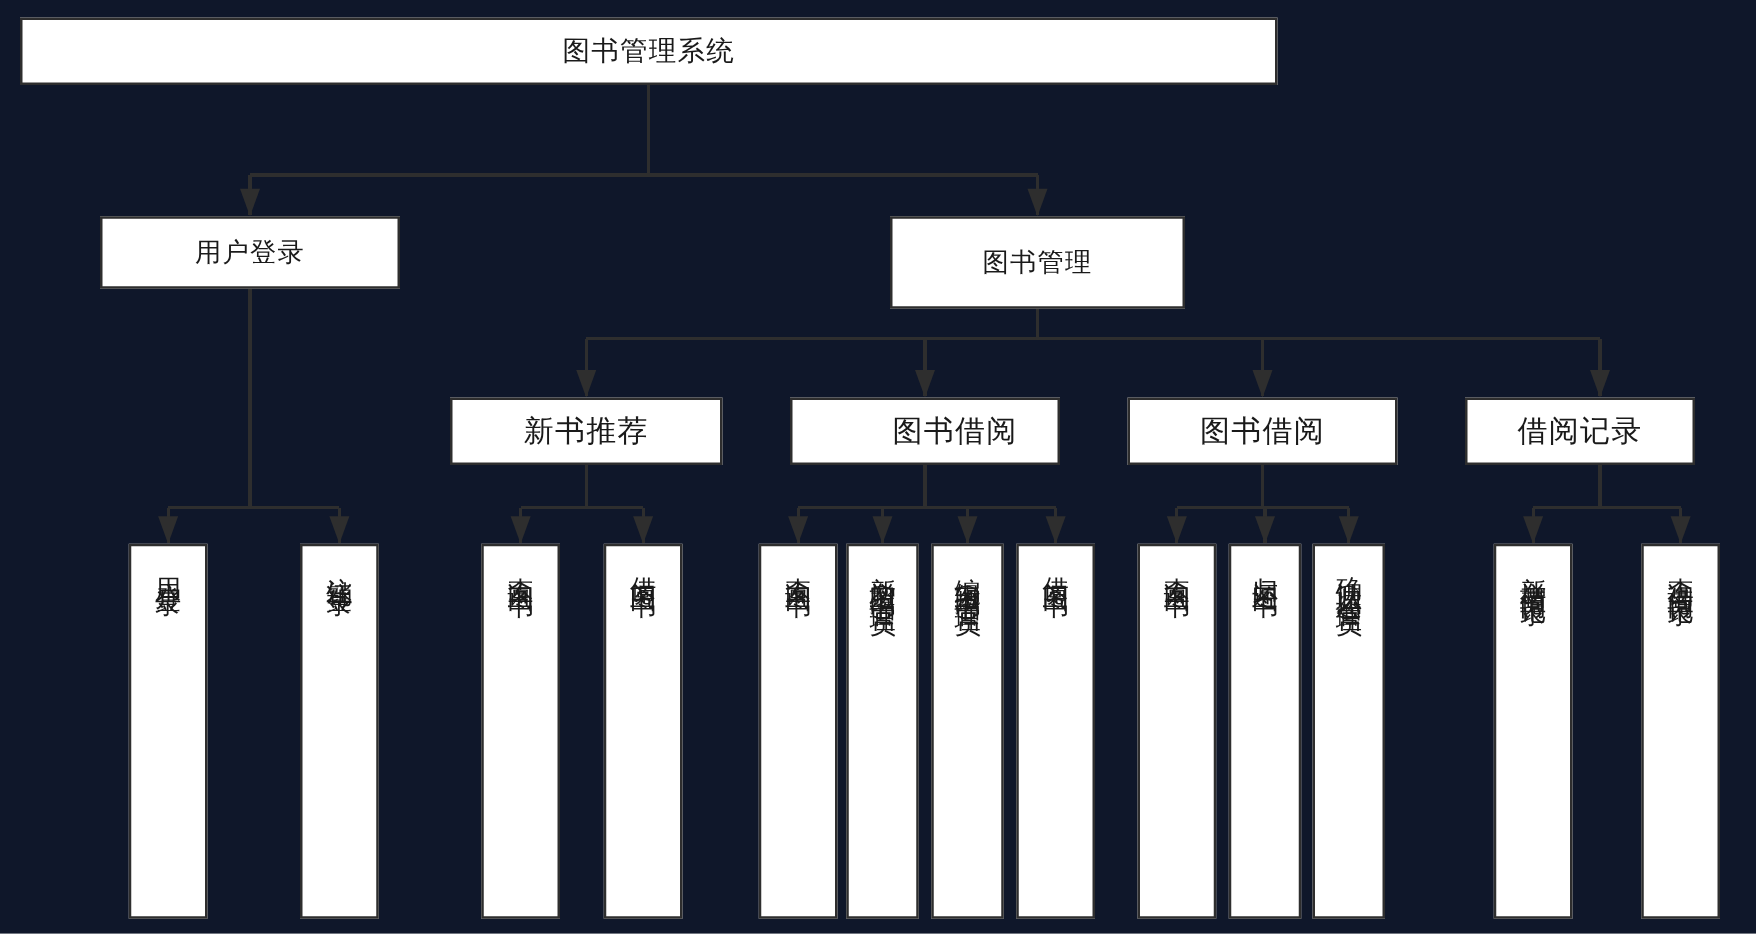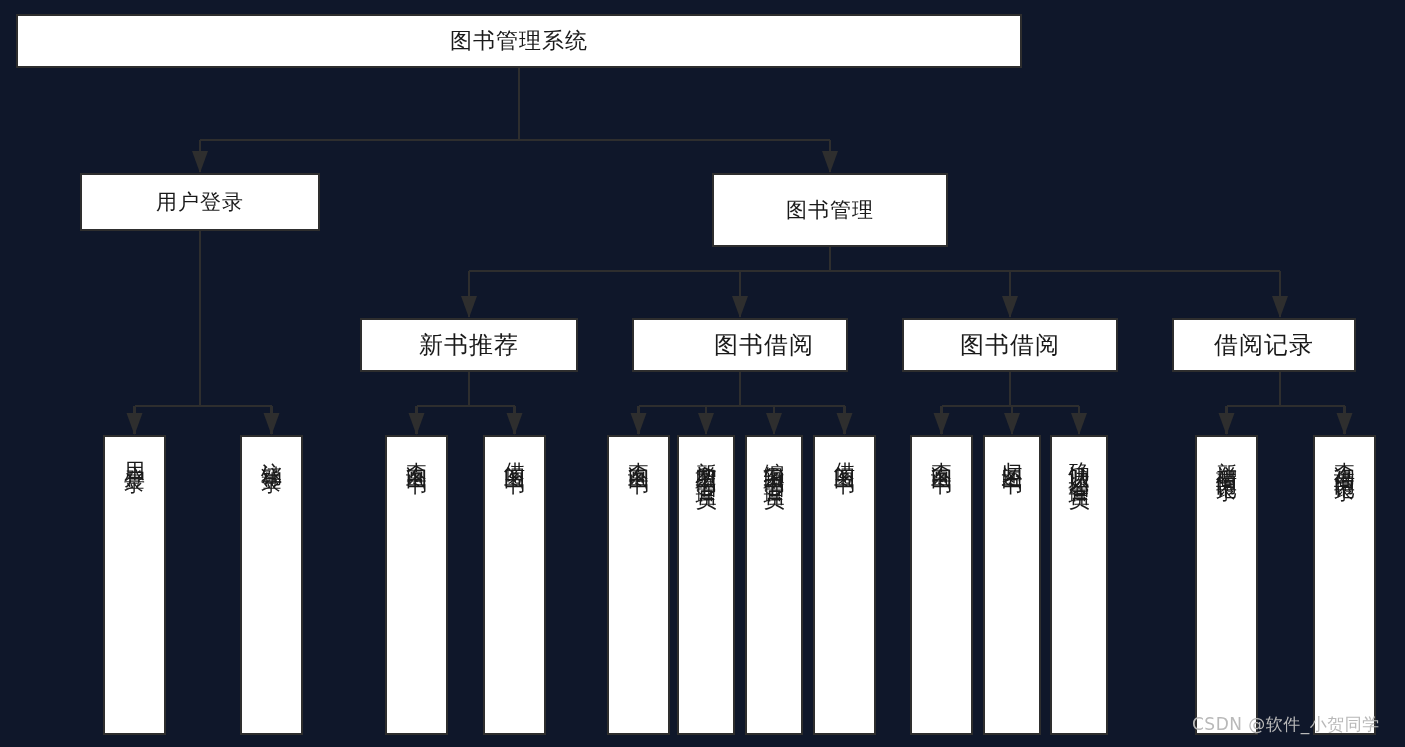--- a/index.html
+++ b/index.html
@@ -188,14 +188,13 @@
         <span class="vtext">确认归还（管理员）</span>
       </div>
       <div class="node level-3 leaf" style="left: 1195px; top: 435px; width: 63px; height: 300px; border-color: rgb(46, 46, 46); background: rgb(255, 255, 255); color: rgb(26, 26, 26);">
         <span class="vtext">新增借阅记录</span>
       </div>
       <div class="node level-3 leaf" style="left: 1313px; top: 435px; width: 63px; height: 300px; border-color: rgb(46, 46, 46); background: rgb(255, 255, 255); color: rgb(26, 26, 26);">
         <span class="vtext">查询借阅记录</span>
       </div>
     </div>
 
-  <div id="watermark" style="left: 1192px; top: 713px; color: rgb(185, 185, 185);">CSDN @软件_小贺同学</div>
 </div>
 
 </body></html>

